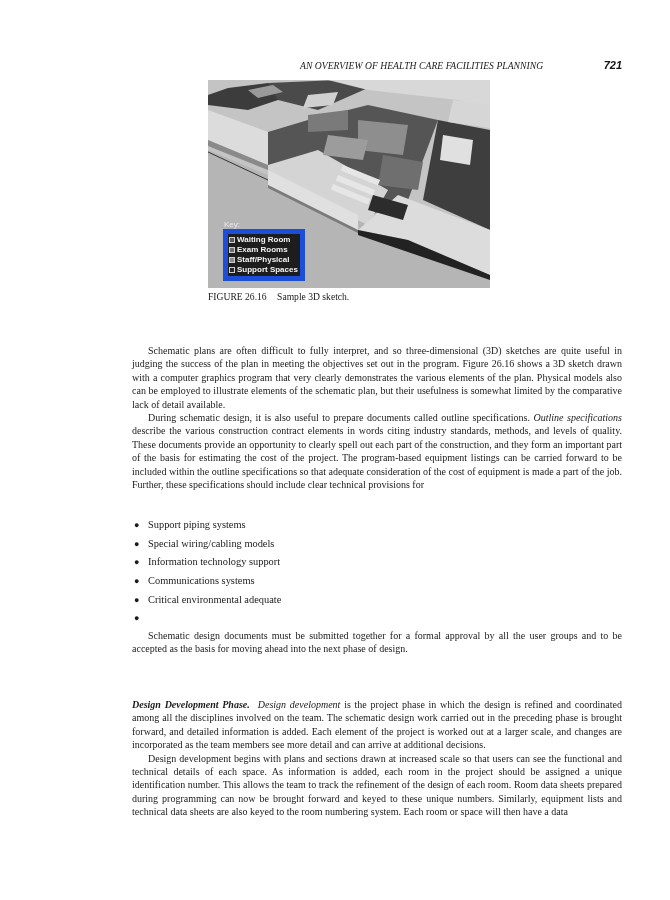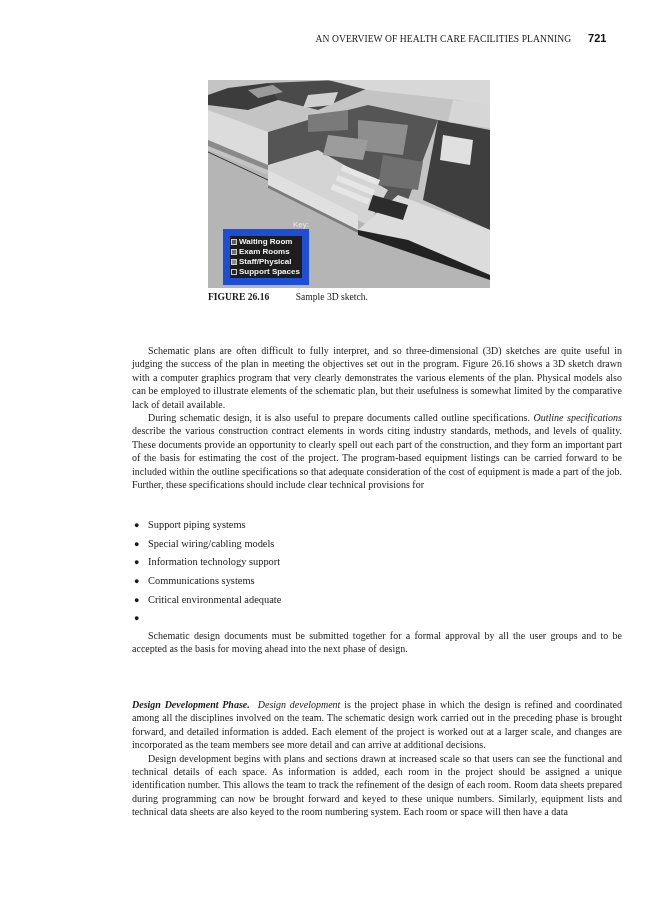--- a/index.html
+++ b/index.html
@@ -1,34 +1,34 @@
 <!DOCTYPE html>
 <html><head>
 <meta charset="utf-8">
 <style>
   html, body { margin: 0; padding: 0; background: #ffffff; }
   body { width: 670px; height: 900px; position: relative; overflow: hidden;
          font-family: "Liberation Serif", "DejaVu Serif", serif; color: #1a1a1a; }
-  .running-head { position: absolute; top: 32px; left: 300px; width: 322px; height: 16px;
-                  display: flex; justify-content: center; align-items: baseline; }
+  .running-head { position: absolute; top: 47px; left: 300px; width: 322px; height: 16px;
+                  display: flex; justify-content: space-between; align-items: baseline; font-style: italic; }
   .running-title { font-family: "Liberation Serif", serif; font-size: 9.6px; letter-spacing: 0.05px; color: #1a1a1a; }
-  .page-number { font-family: "Liberation Sans", sans-serif; font-weight: bold; font-size: 11px; margin-left: 17px; color: #111; }
+  .page-number { font-family: "Liberation Sans", sans-serif; font-weight: bold; font-size: 11px; margin-left: 17px; color: #111; margin-top: 12px; }
 
   .figure { position: absolute; left: 208px; top: 80px; width: 282px; height: 208px; overflow: hidden;
             background: #bcbcbc; }
   .figure svg { display: block; }
-  .key { position: absolute; left: 15px; top: 140px; text-align: right; }
+  .key { position: absolute; left: 15px; top: 140px; }
   .key-title { font-family: "Liberation Sans", sans-serif; font-size: 8px; color: #e8e8e8; line-height: 9px; margin-left: 1px; }
-  .key-box { background: #1d1d1d; border: 7px solid #1d4ed8; padding: 1px 2px 1px 1px; }
+  .key-box { background: #1d1d1d; border: 5px solid #1d4ed8; padding: 1px 2px 1px 1px; }
   .key-item { display: flex; align-items: center; height: 10px; }
   .key-swatch { width: 6px; height: 6px; border: 1px solid #cfcfcf; margin-right: 2px; box-sizing: border-box; }
   .key-label { font-family: "Liberation Sans", sans-serif; font-size: 8px; color: #f2f2f2; font-weight: bold; line-height: 10px; white-space: nowrap; }
 
   .caption { position: absolute; left: 208px; top: 291px; font-size: 9.6px; color: #1a1a1a; }
-  .caption-num { font-weight: bold; margin-right: 24px; }
+  .caption-num { font-weight: normal; margin-right: 8px; }
 
   .body-text { position: absolute; left: 132px; width: 490px; font-size: 10px; line-height: 13.4px; text-align: justify; color: #1a1a1a; }
   .body-text p { margin: 0; }
   .indent { text-indent: 16px; }
   .blk1 { top: 344px; }
   .bullets { position: absolute; left: 134px; top: 516px; width: 300px; font-size: 10.4px; line-height: 17.7px; list-style: none; margin: 0; padding: 0; }
   .bullets li { display: flex; align-items: baseline; }
   .bullet-dot { width: 14px; display: inline-block; font-size: 9px; }
   .blk2 { top: 629px; }
   .blk3 { top: 698px; }

